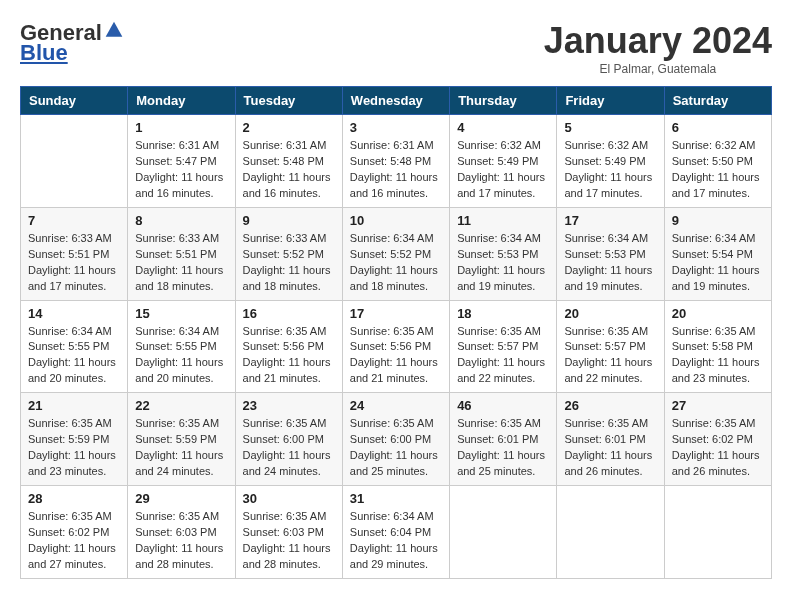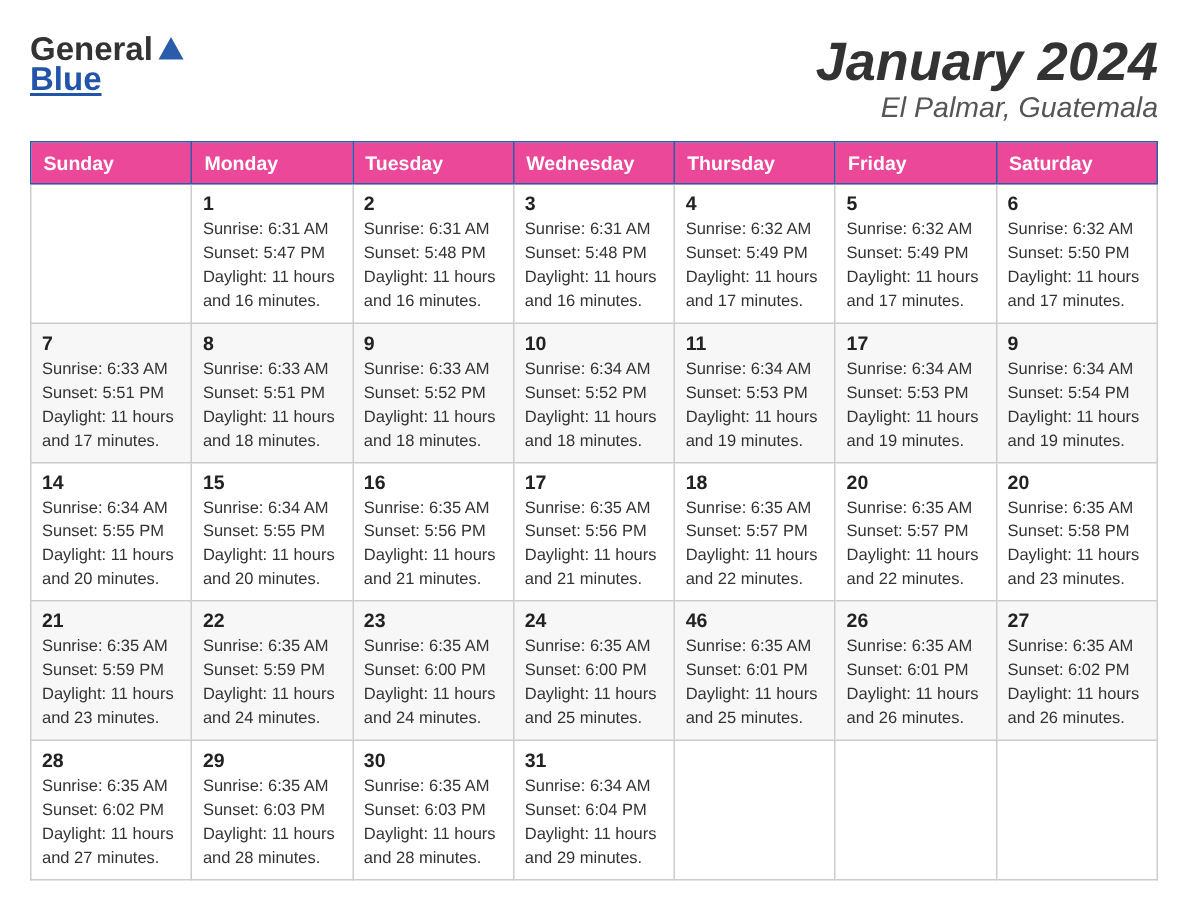--- a/index.html
+++ b/index.html
@@ -16,57 +16,56 @@
       align-items: flex-start;
       margin-bottom: 10px;
     }
     .logo {
       display: flex;
       flex-direction: column;
       align-items: flex-start;
     }
     .logo-text {
       display: flex;
-      align-items: center;
+      align-items: flex-start;
     }
     .logo-general {
       font-size: 22px;
       font-weight: bold;
       color: #333;
     }
     .logo-blue {
       font-size: 22px;
       font-weight: bold;
       color: #2255aa;
     }
     .logo-icon {
       width: 20px;
       height: 20px;
       margin-left: 2px;
     }
     .title-section {
-      text-align: right;
-      font-style: italic;
+      text-align: center;
     }
     .month-title {
       font-size: 36px;
       font-weight: bold;
       color: #333;
     }
     .location-title {
-      font-size: 19px;
+      font-size: 12px;
       color: #555;
     }
     .calendar {
       width: 100%;
       border-collapse: collapse;
       border: 1px solid #ccc;
     }
     .calendar th {
-      background-color: #ec4899;
+      background-color: #0c4a6e;
       color: #fff;
       text-align: left;
       padding: 6px 8px;
       font-size: 13px;
       border: 1px solid #2a5caa;
       margin-top: 35px;
     }
     .calendar td {
       vertical-align: top;
       padding: 5px 7px;

